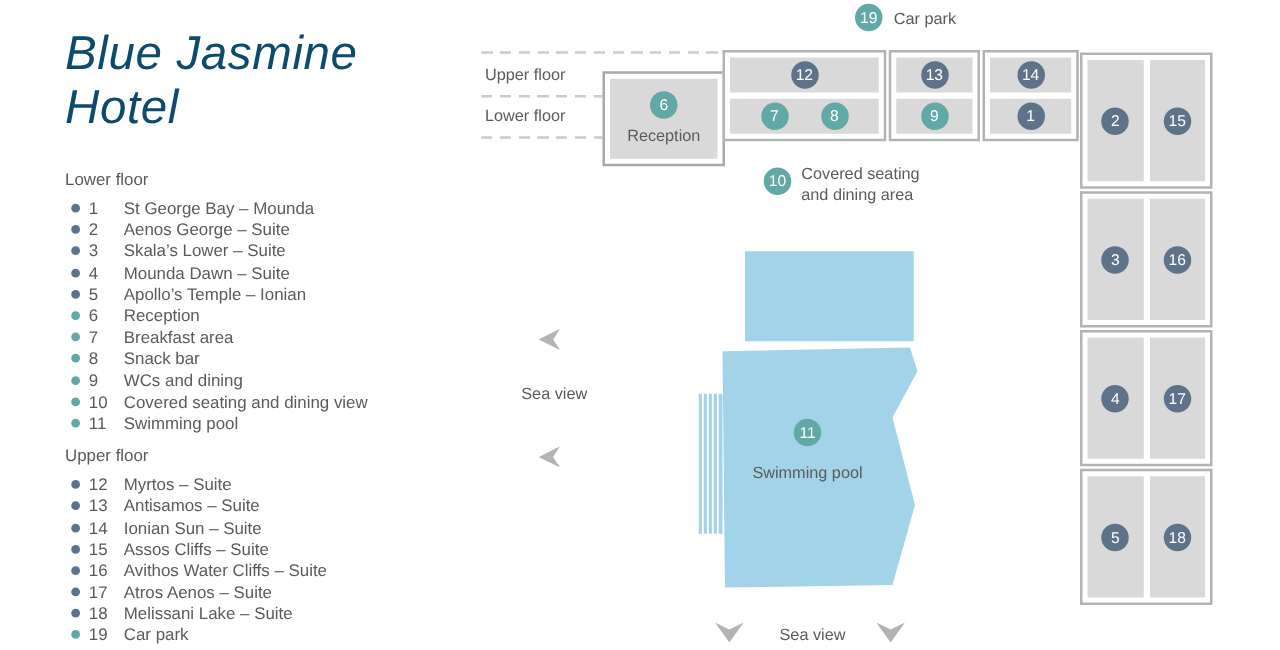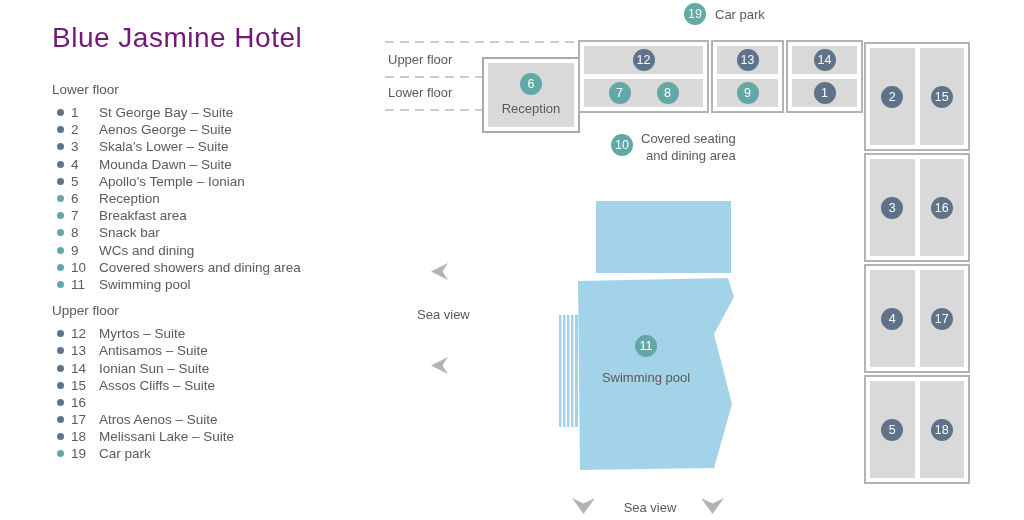--- a/index.html
+++ b/index.html
@@ -2,21 +2,21 @@
 <html><head>
 <meta charset="utf-8">
 <style>
   html,body{margin:0;padding:0;background:#fff;}
   .stage{
     position:relative;width:1024px;height:520px;background:#ffffff;
     font-family:"Liberation Sans",sans-serif;overflow:hidden;color:#5a5a5a;
   }
   
   .legend{position:absolute;left:52px;top:22px;width:300px;}
-  .title{font-size:28px;font-weight:400;color:#701a75;letter-spacing:0.5px;margin:0 0 27px 0;}
+  .title{font-size:38px;font-weight:400;color:#0c4a6e;letter-spacing:0.5px;margin:0 0 27px 0;font-style:italic;}
   .floor-heading{font-size:13.5px;color:#5a5a5a;margin:0 0 6px 0;height:17px;line-height:17px;}
   .upper-block{margin-top:9px;}
   .lg-item{display:flex;align-items:center;height:17.2px;font-size:13.5px;color:#5a5a5a;}
   .dot{width:7px;height:7px;border-radius:50%;flex:0 0 auto;margin:0 7px 0 5px;}
   .dot.suite{background:#5e7389;}
   .dot.facility{background:#62a8a6;}
   .lg-num{width:28px;flex:0 0 auto;}
   .lg-label{white-space:nowrap;}
   
   .abs{position:absolute;}
@@ -44,21 +44,21 @@
 <div class="stage">
 
   <div class="legend">
     <h1 class="title">Blue Jasmine Hotel</h1>
 
     <div>
       <div class="floor-heading">Lower floor</div>
       <div class="lg-item">
           <span class="dot suite"></span>
           <span class="lg-num">1</span>
-          <span class="lg-label">St George Bay – Suite</span>
+          <span class="lg-label">St George Bay – Mounda</span>
         </div>
       <div class="lg-item">
           <span class="dot suite"></span>
           <span class="lg-num">2</span>
           <span class="lg-label">Aenos George – Suite</span>
         </div>
       <div class="lg-item">
           <span class="dot suite"></span>
           <span class="lg-num">3</span>
           <span class="lg-label">Skala’s Lower – Suite</span>
@@ -89,21 +89,21 @@
           <span class="lg-label">Snack bar</span>
         </div>
       <div class="lg-item">
           <span class="dot facility"></span>
           <span class="lg-num">9</span>
           <span class="lg-label">WCs and dining</span>
         </div>
       <div class="lg-item">
           <span class="dot facility"></span>
           <span class="lg-num">10</span>
-          <span class="lg-label">Covered showers and dining area</span>
+          <span class="lg-label">Covered seating and dining view</span>
         </div>
       <div class="lg-item">
           <span class="dot facility"></span>
           <span class="lg-num">11</span>
           <span class="lg-label">Swimming pool</span>
         </div>
     </div>
 
     <div class="upper-block">
       <div class="floor-heading">Upper floor</div>
@@ -123,20 +123,21 @@
           <span class="lg-label">Ionian Sun – Suite</span>
         </div>
       <div class="lg-item">
           <span class="dot suite"></span>
           <span class="lg-num">15</span>
           <span class="lg-label">Assos Cliffs – Suite</span>
         </div>
       <div class="lg-item">
           <span class="dot suite"></span>
           <span class="lg-num">16</span>
+          <span class="lg-label">Avithos Water Cliffs – Suite</span>
         </div>
       <div class="lg-item">
           <span class="dot suite"></span>
           <span class="lg-num">17</span>
           <span class="lg-label">Atros Aenos – Suite</span>
         </div>
       <div class="lg-item">
           <span class="dot suite"></span>
           <span class="lg-num">18</span>
           <span class="lg-label">Melissani Lake – Suite</span>
@@ -220,21 +221,21 @@
   <div class="bldg" style="left:864px;top:375px;width:106px;height:109px;">
     <div class="cell">
       <div class="badge suite">5</div>
     </div>
     <div class="cell">
       <div class="badge suite">18</div>
     </div>
   </div>
 
   <div class="abs badge facility" style="left:611px;top:134px;">10</div>
-  <div class="abs" style="left:641px;top:130px;text-align:right;">
+  <div class="abs" style="left:641px;top:130px;">
     <div class="t13">Covered seating</div>
     <div class="t13">and dining area</div>
   </div>
 
   <div class="pool-rect"></div>
 
   <svg class="abs" style="left:550px;top:273px;" width="195" height="205" viewBox="0 0 195 205">
     <polygon points="28,8 178,5 184,24 164,61 182,131 164,195 30,197" fill="#a3d3e8"></polygon>
     <g>
       <rect x="9" y="42" width="2.5" height="112" fill="#a3d3e8"></rect>

